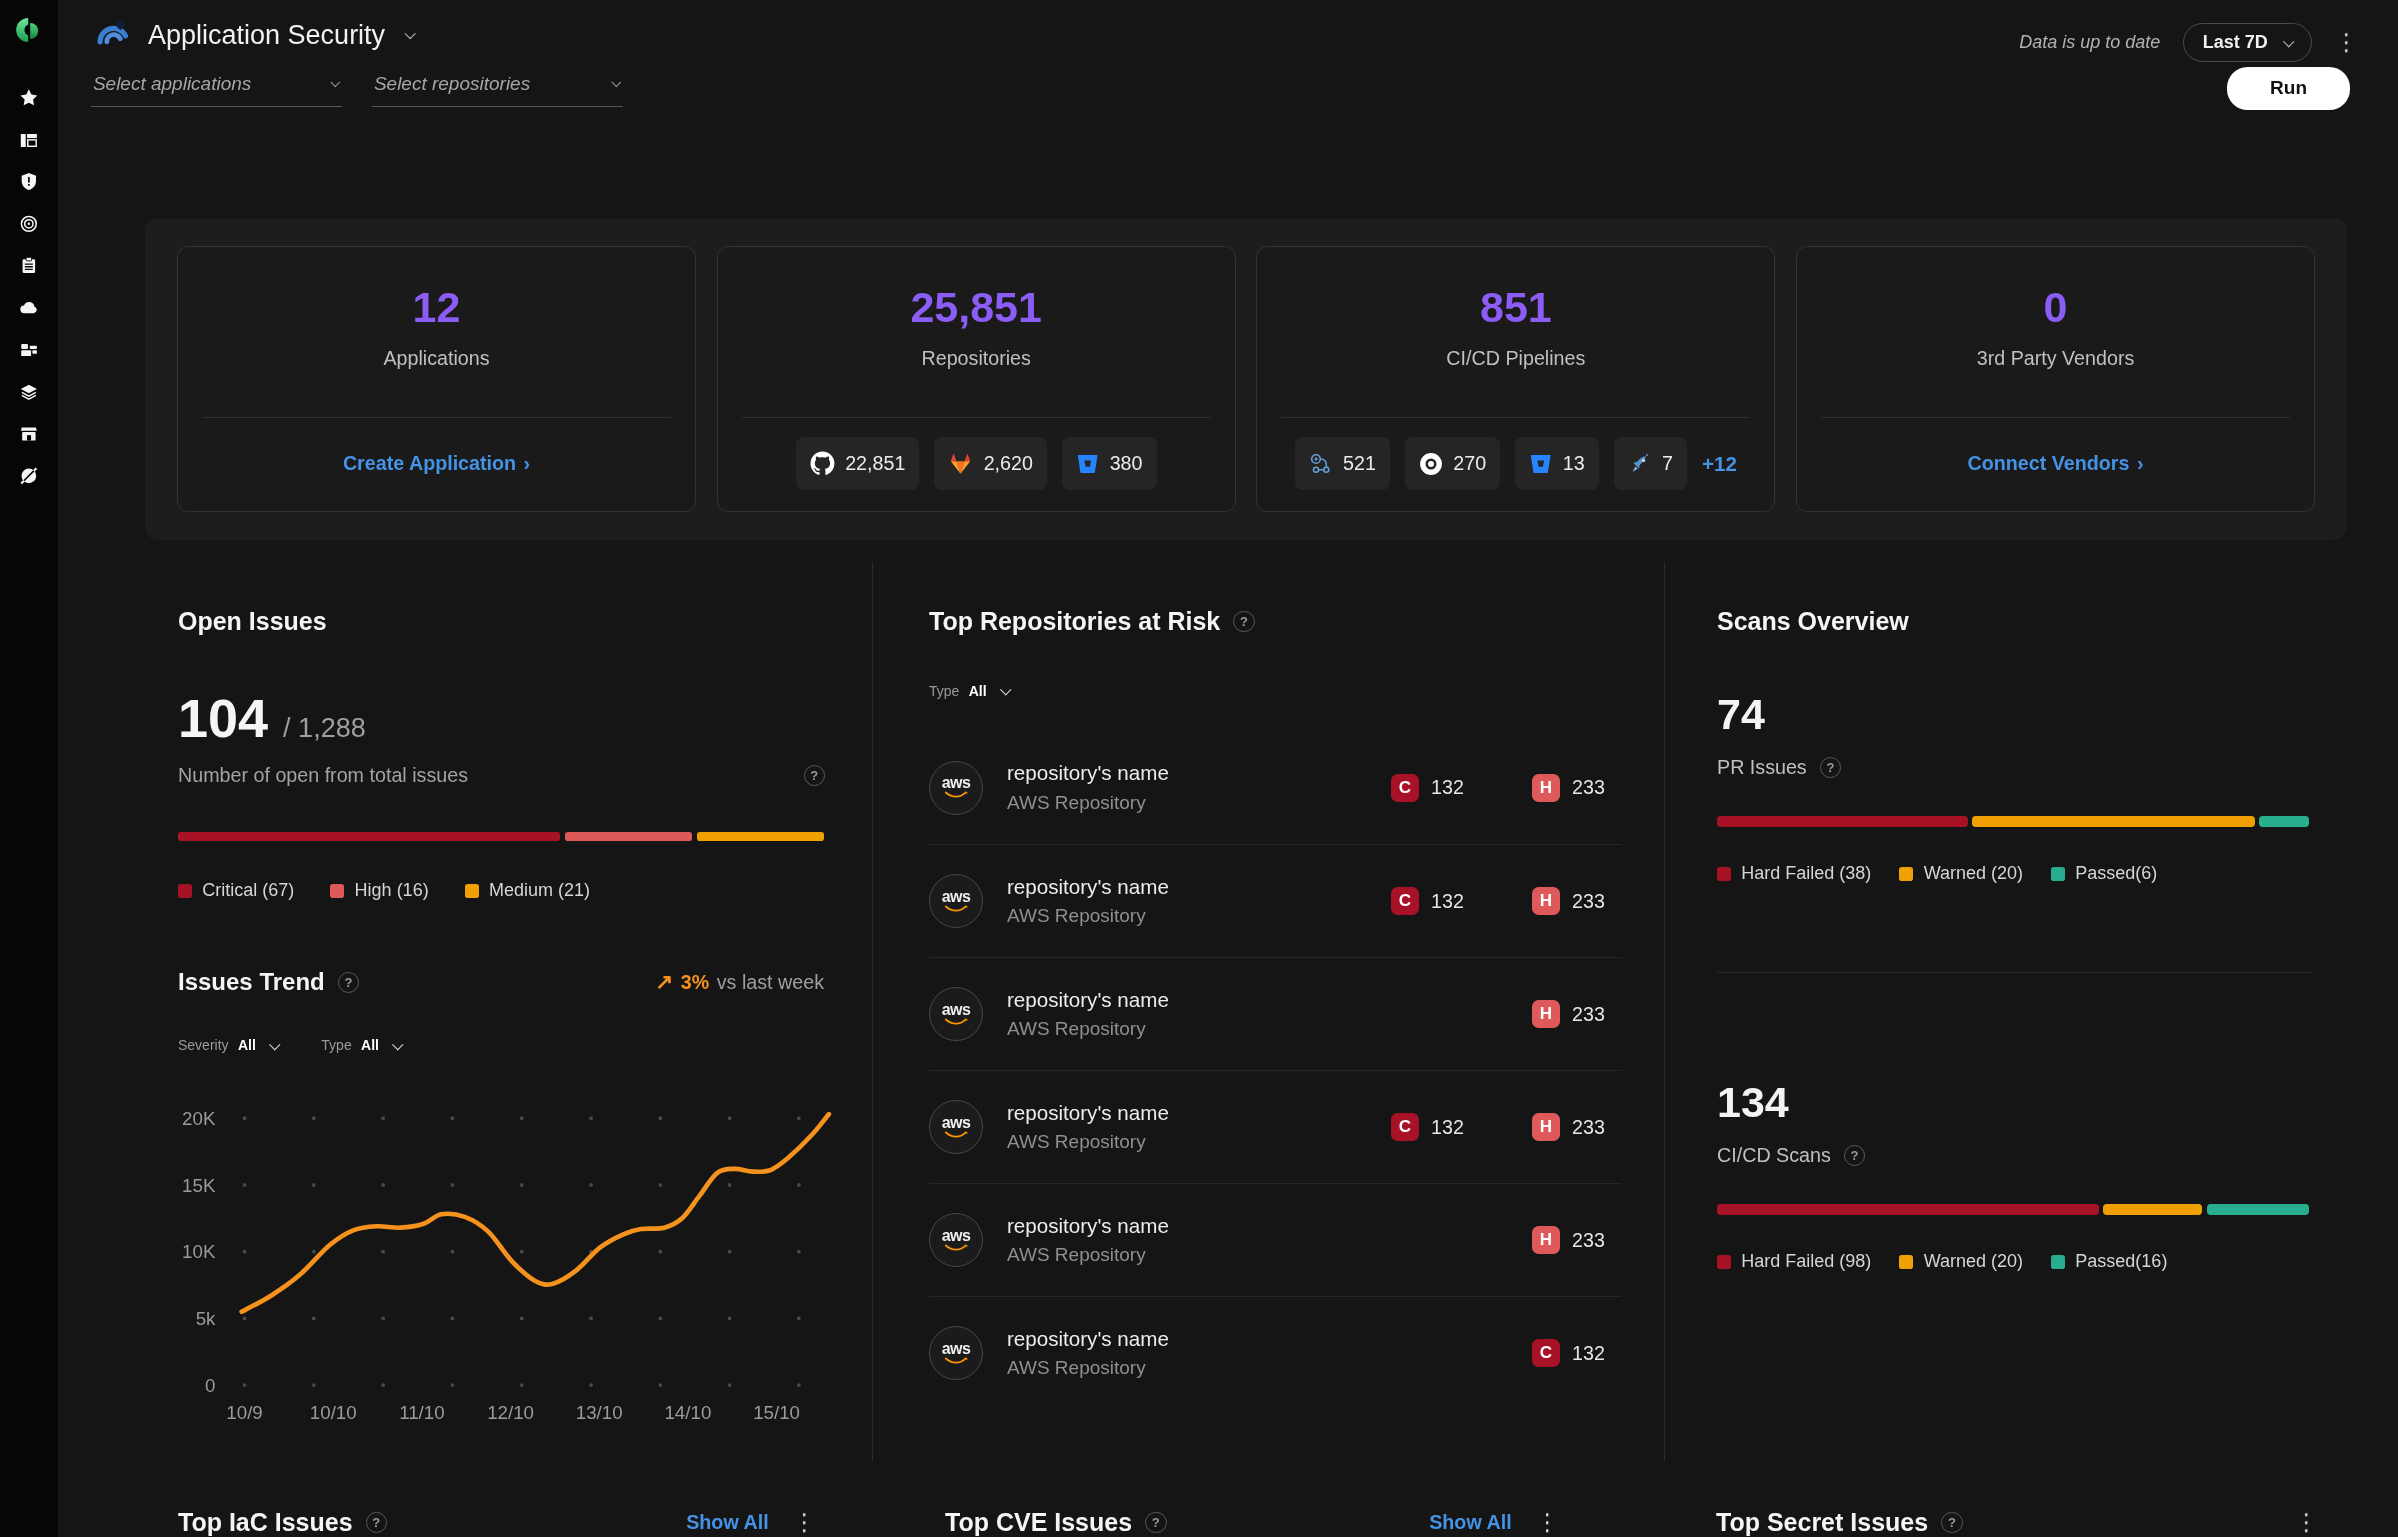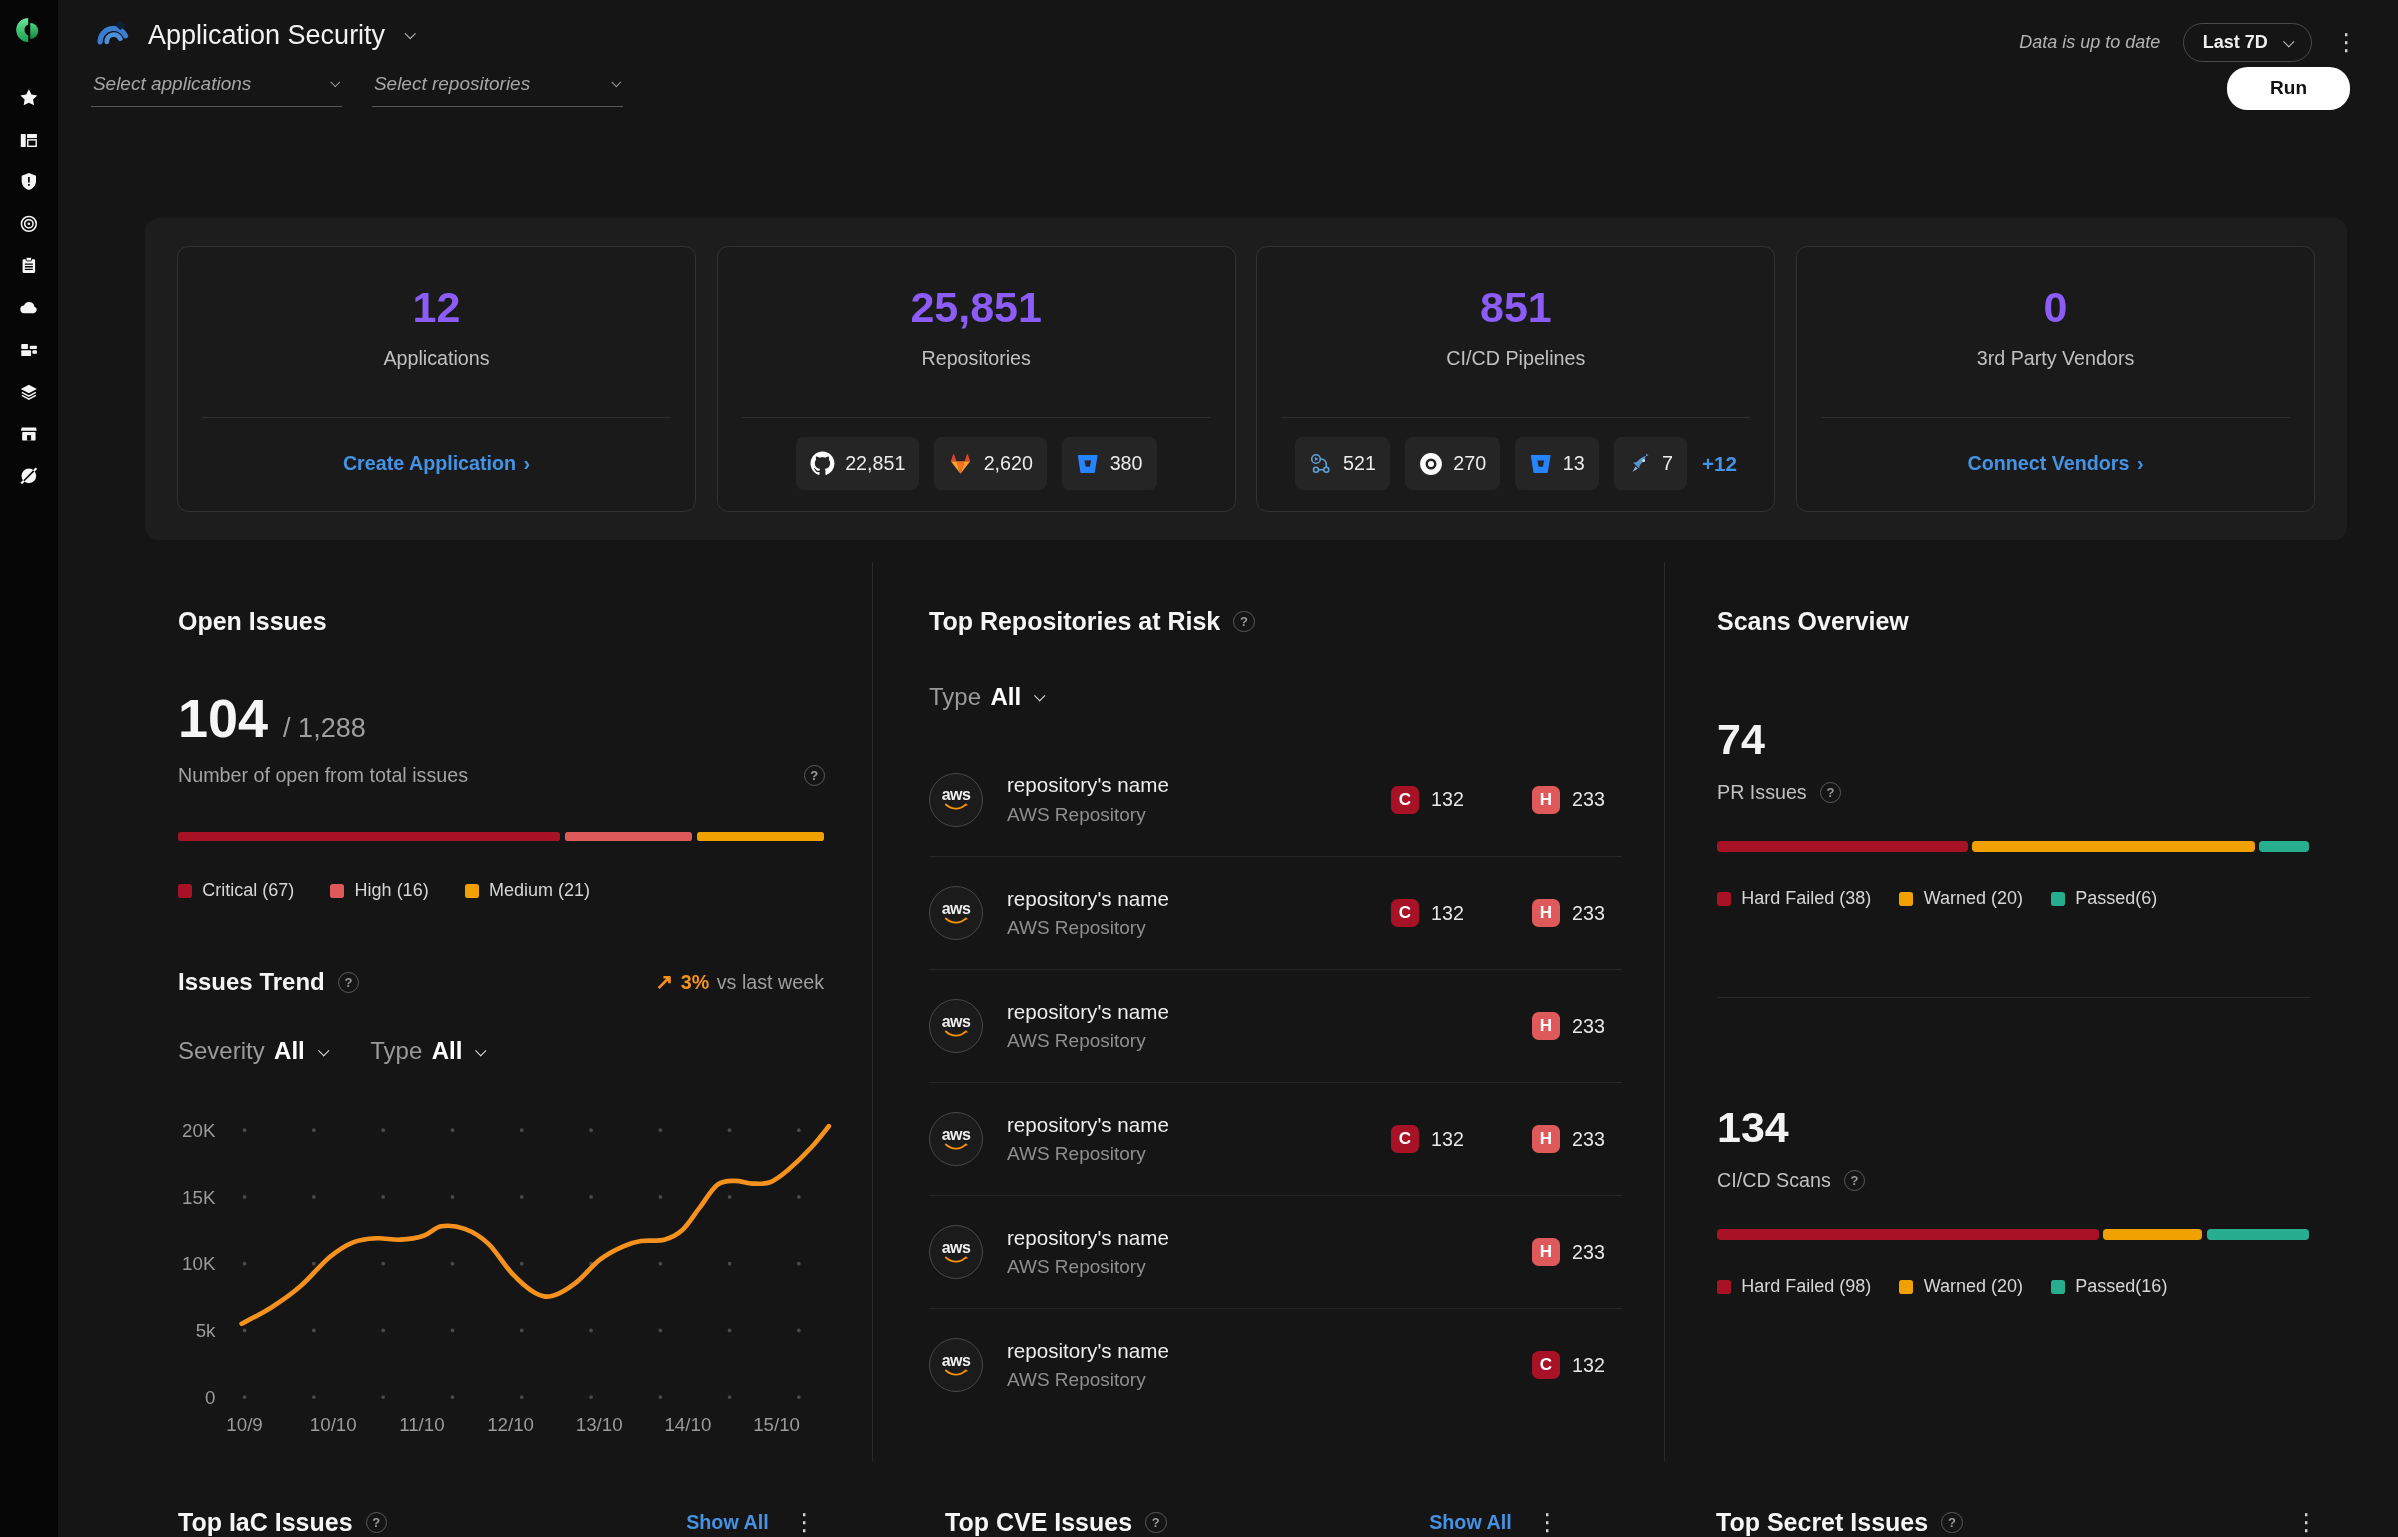--- a/index.html
+++ b/index.html
@@ -67,21 +67,21 @@
   .hbar .seg { border-radius:2.8px; height:100%; }
   .legend { margin-top:39px; display:flex; gap:36px; font-size:18px; color:#d6d6d6; }
   .lg-item { display:flex; align-items:center; gap:10.3px; }
   .sq { width:14px; height:14px; border-radius:2.8px; flex:none; }
 
   .trend-head { margin-top:67px; width:646px; display:flex; justify-content:space-between; align-items:center; }
   .delta { font-size:19.7px; color:#9f9f9f; display:flex; align-items:center; gap:7.5px; }
   .delta .arrow { color:#f5921e; font-size:21.5px; font-weight:700; }
   .delta .pct { color:#f5921e; font-weight:700; }
   .trend-filters { margin-top:41px; display:flex; gap:43px; }
-  .dd { display:flex; align-items:center; gap:9.4px; font-size:24px; cursor:pointer; }
+  .dd { display:flex; align-items:center; gap:9.4px; font-size:14px; cursor:pointer; }
   .dd .dd-label { color:#9a9a9a; }
   .dd .dd-value { color:#ffffff; font-weight:600; }
   .dd .chev { border-color:#e0e0e0; width:7.5px; height:7.5px; }
   .trend-chart { margin-top:22.5px; margin-left:-30px; }
 
   .type-filter { margin-top:47px; }
   .repo-list { margin-top:32px; }
   .repo-row { display:flex; align-items:center; height:113px; border-top:0.9px solid #262626; cursor:pointer; }
   .repo-row:first-child { border-top:none; }
   .aws-avatar { width:54px; height:54px; border:1.4px solid #484848; border-radius:50%; background:#1b1b1b;
@@ -89,21 +89,21 @@
   .aws-avatar .aws-word { font-size:16px; font-weight:700; color:#f0f0f0; letter-spacing:-0.5px; line-height:1; }
   .repo-texts { margin-left:24px; }
   .repo-name { font-size:20.6px; color:#ededed; }
   .repo-sub { font-size:19px; color:#8f8f8f; margin-top:6.6px; }
   .badges { margin-left:auto; display:flex; gap:51px; justify-content:flex-end; }
   .bgroup { display:flex; align-items:center; gap:12px; width:90px; }
   .sev-chip { width:28px; height:28px; border-radius:6.6px; display:flex; align-items:center; justify-content:center;
               font-weight:700; font-size:17px; color:#fff; flex:none; }
   .bcount { font-size:19.7px; color:#e6e6e6; }
 
-  .scan-value { margin-top:79px; font-size:43px; font-weight:700; color:#f3f3f3; }
+  .scan-value { margin-top:54px; font-size:43px; font-weight:700; color:#f3f3f3; }
   .scan-label { margin-top:17px; font-size:19.7px; color:#c0c0c0; display:flex; align-items:center; gap:13px; }
   .scan-bar { margin-top:37px; height:11.2px; display:flex; gap:4.7px; width:592px; }
   .scan-bar .seg { border-radius:3.7px; height:100%; }
   .scan-legend { margin-top:36px; display:flex; gap:28px; font-size:18px; color:#d6d6d6; }
   .col-divider { margin-top:88px; width:100%; border-top:0.9px solid #2a2a2a; }
   .scan-value2 { margin-top:105px; }
 
   
   .bottom { position:absolute; left:94px; top:1493px; width:2253px; display:grid; grid-template-columns:778px 792px 684px; }
   .bcell { display:flex; justify-content:space-between; align-items:center; padding-top:15px; }

